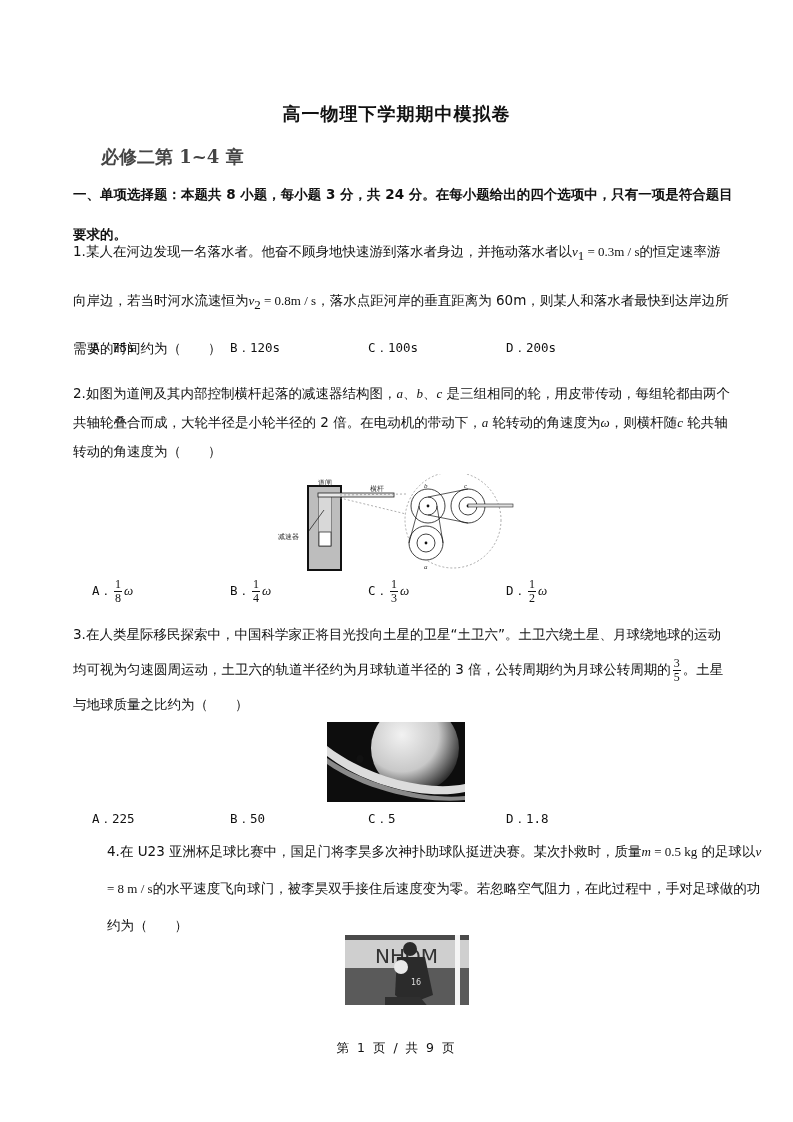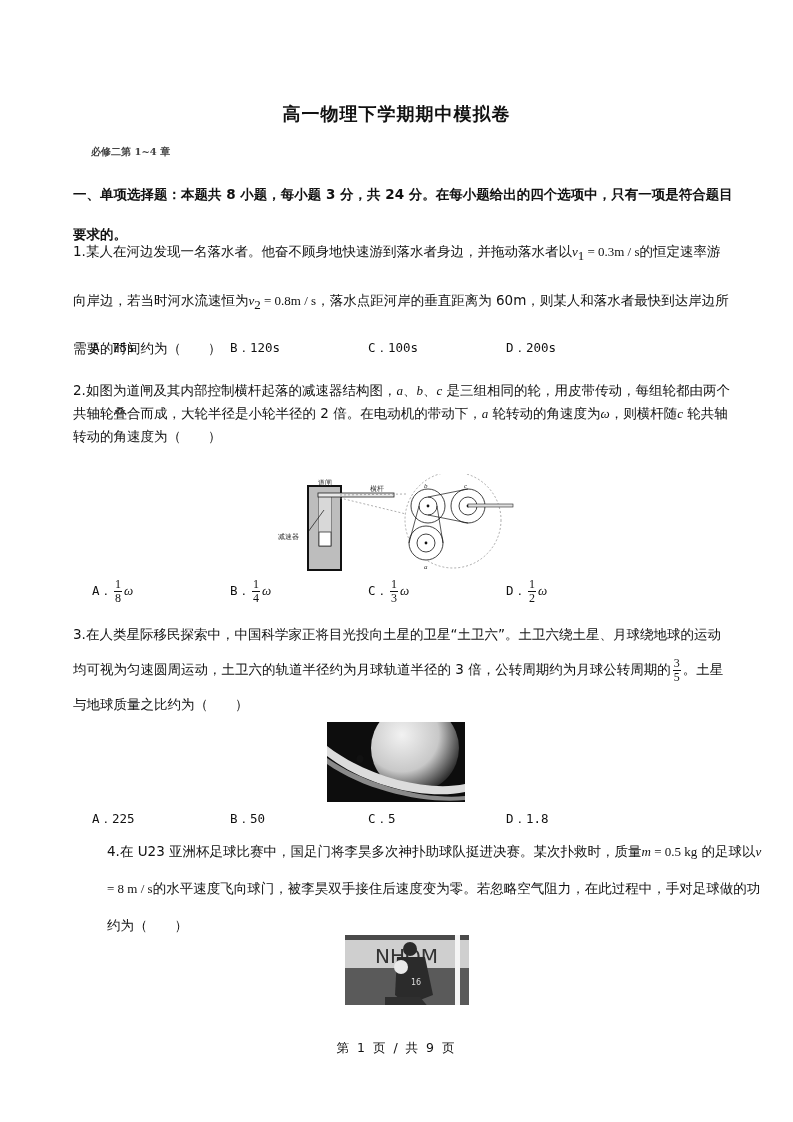--- a/index.html
+++ b/index.html
@@ -1,24 +1,24 @@
 <!DOCTYPE html>
 <html><head>
 <meta charset="utf-8">
 <style>
   html, body { margin:0; padding:0; background:#ffffff; }
   body { width:793px; height:1122px; position:relative; overflow:hidden;
          font-family:"DejaVu Sans", "Liberation Sans", sans-serif; color:#111; }
   .abs { position:absolute; }
   .title { left:0; width:793px; top:102px; text-align:center; font-size:18px; font-weight:bold; letter-spacing:1px; }
-  .subtitle { left:91px; top:145px; font-size:10px; font-weight:bold; color:#444;
+  .subtitle { left:101px; top:145px; font-size:18px; font-weight:bold; color:#444;
               font-family:"DejaVu Serif","Liberation Serif",serif; }
   .section { left:73px; width:660px; top:174px; font-size:13.5px; font-weight:bold; line-height:40px; }
   .q { left:73px; width:660px; font-size:13.5px; line-height:44px; }
-  .q2 { line-height:22px; }
+  .q2 { line-height:29px; }
   .q3 { line-height:35px; }
   .q4 { line-height:37px;margin-left:34px; }
   .opts { left:92px; width:640px; font-size:13px; display:flex; }
   .opt { width:138px; white-space:nowrap; font-family:"DejaVu Sans Mono","Liberation Mono",monospace; font-size:12.5px; }
   .math { font-family:"Liberation Serif","DejaVu Serif",serif; font-style:italic; font-size:13px; }
   .mathn { font-family:"Liberation Serif","DejaVu Serif",serif; font-size:13px; }
   sub { font-size:8px; }
   .frac { display:inline-flex; flex-direction:column; align-items:center; vertical-align:middle;
           font-family:"Liberation Serif","DejaVu Serif",serif; font-size:12px; line-height:13px; margin:0 2px; }
   .frac .num { border-bottom:1px solid #111; padding:0 1px; }

